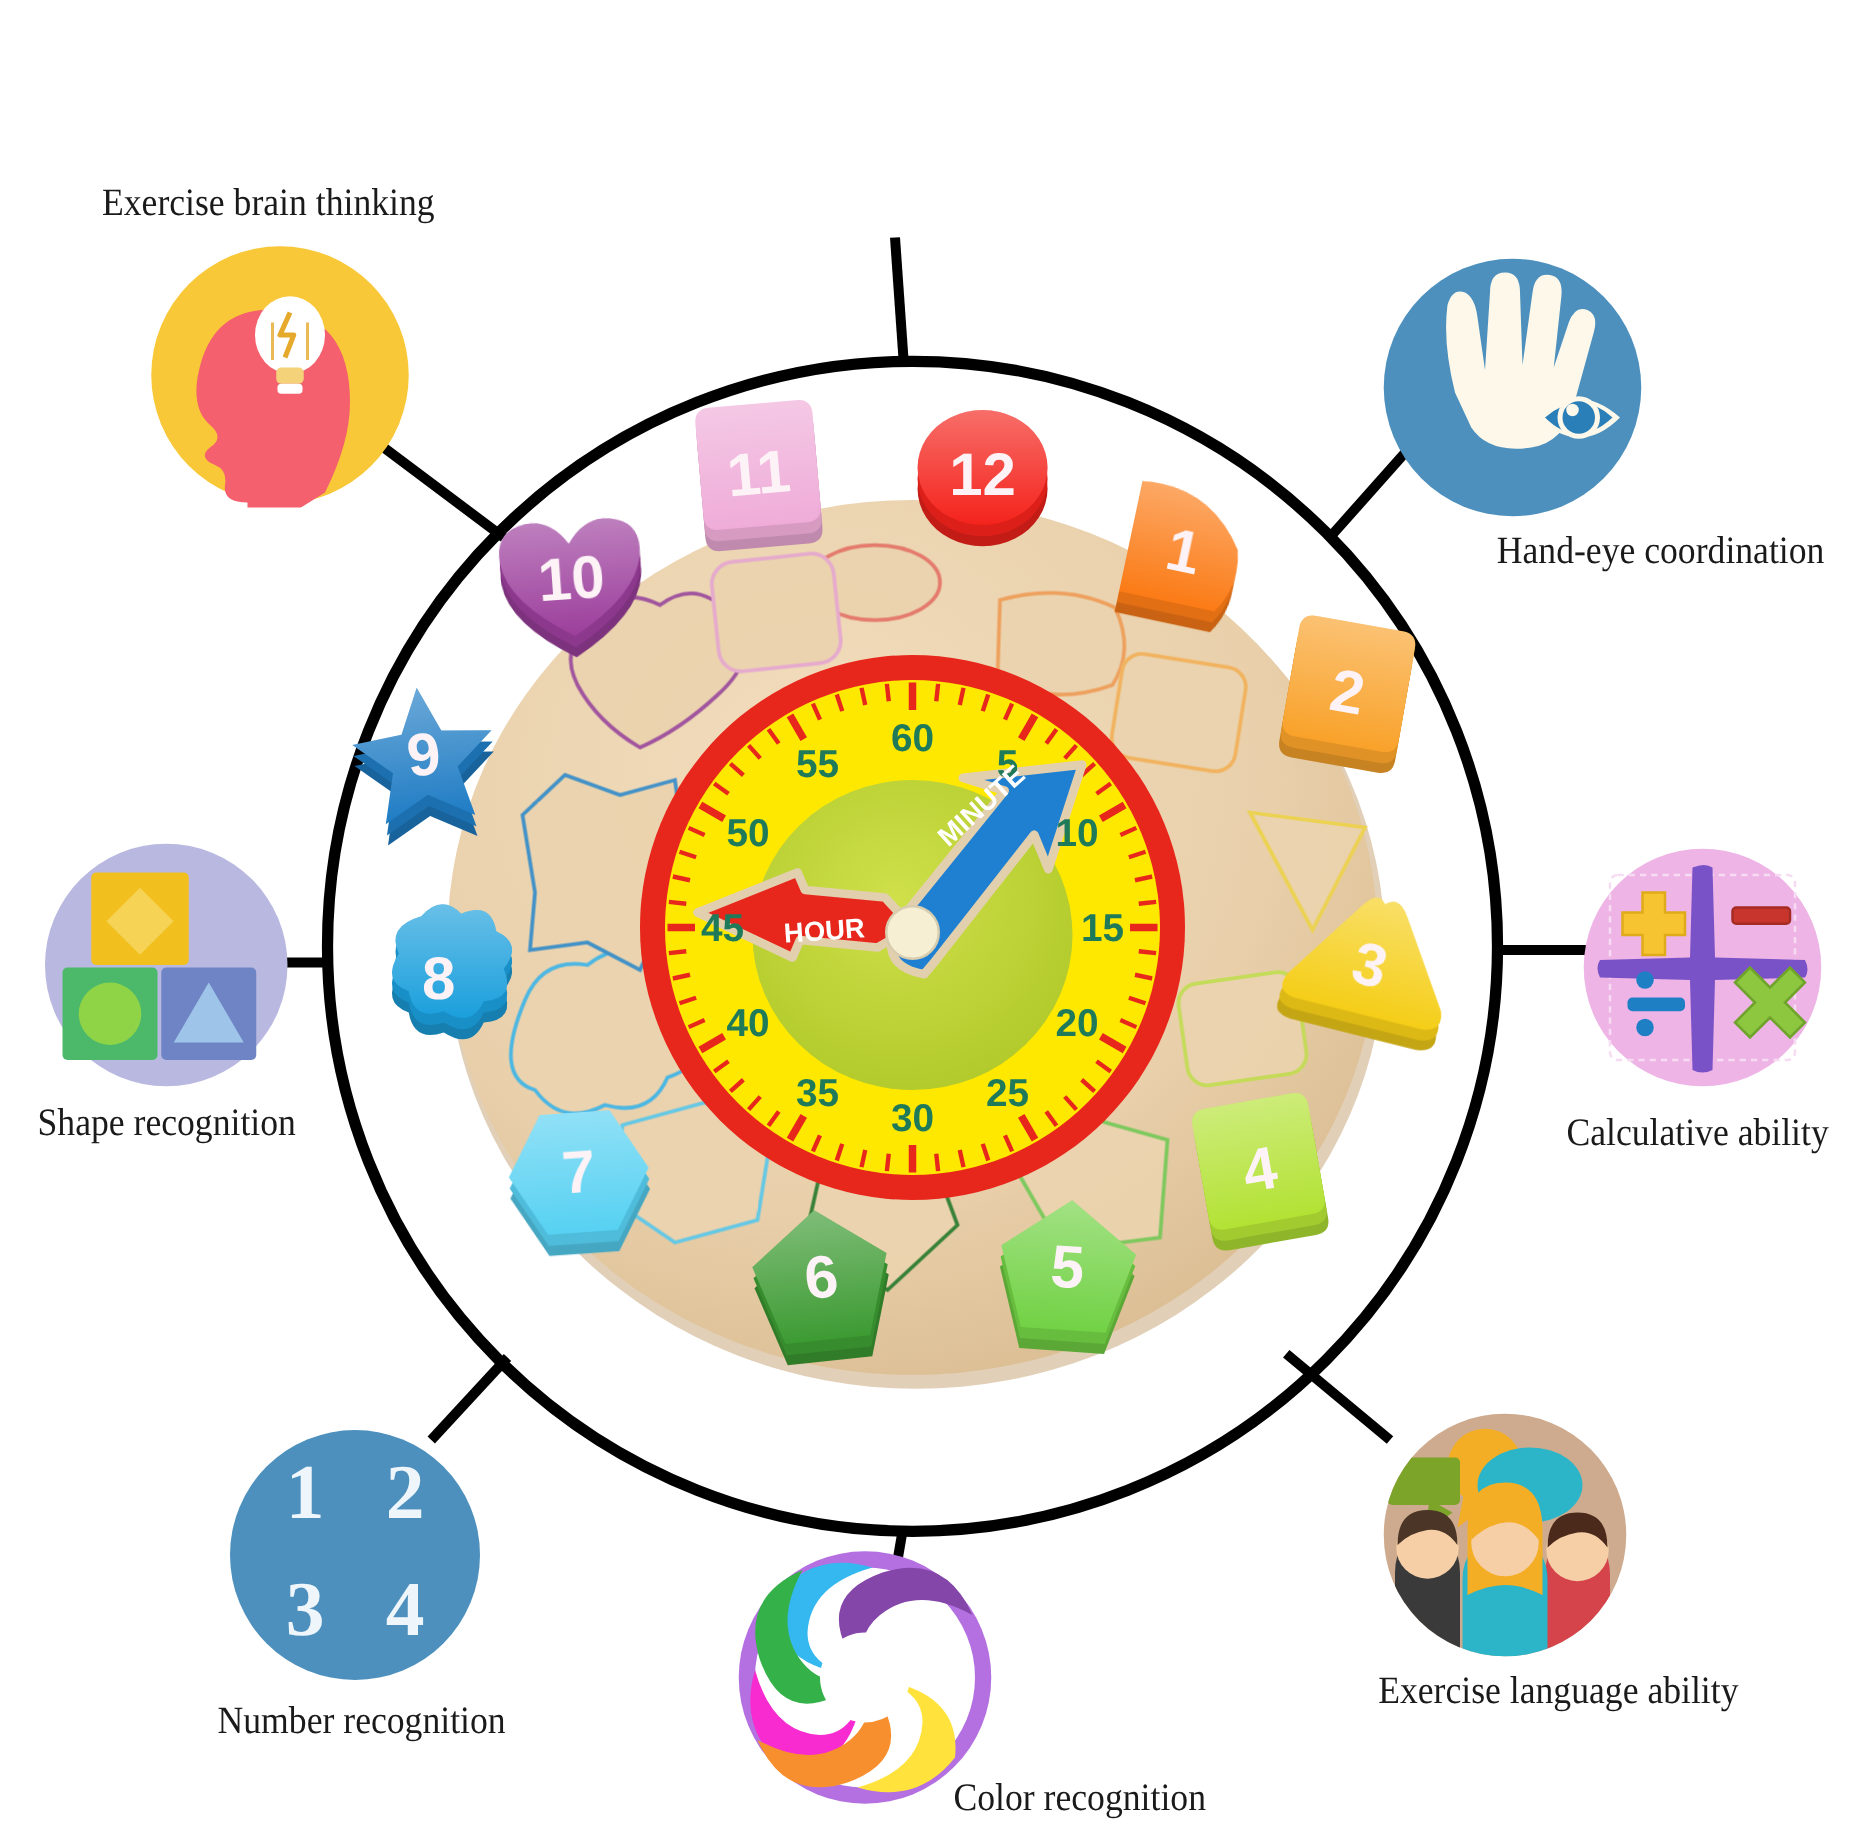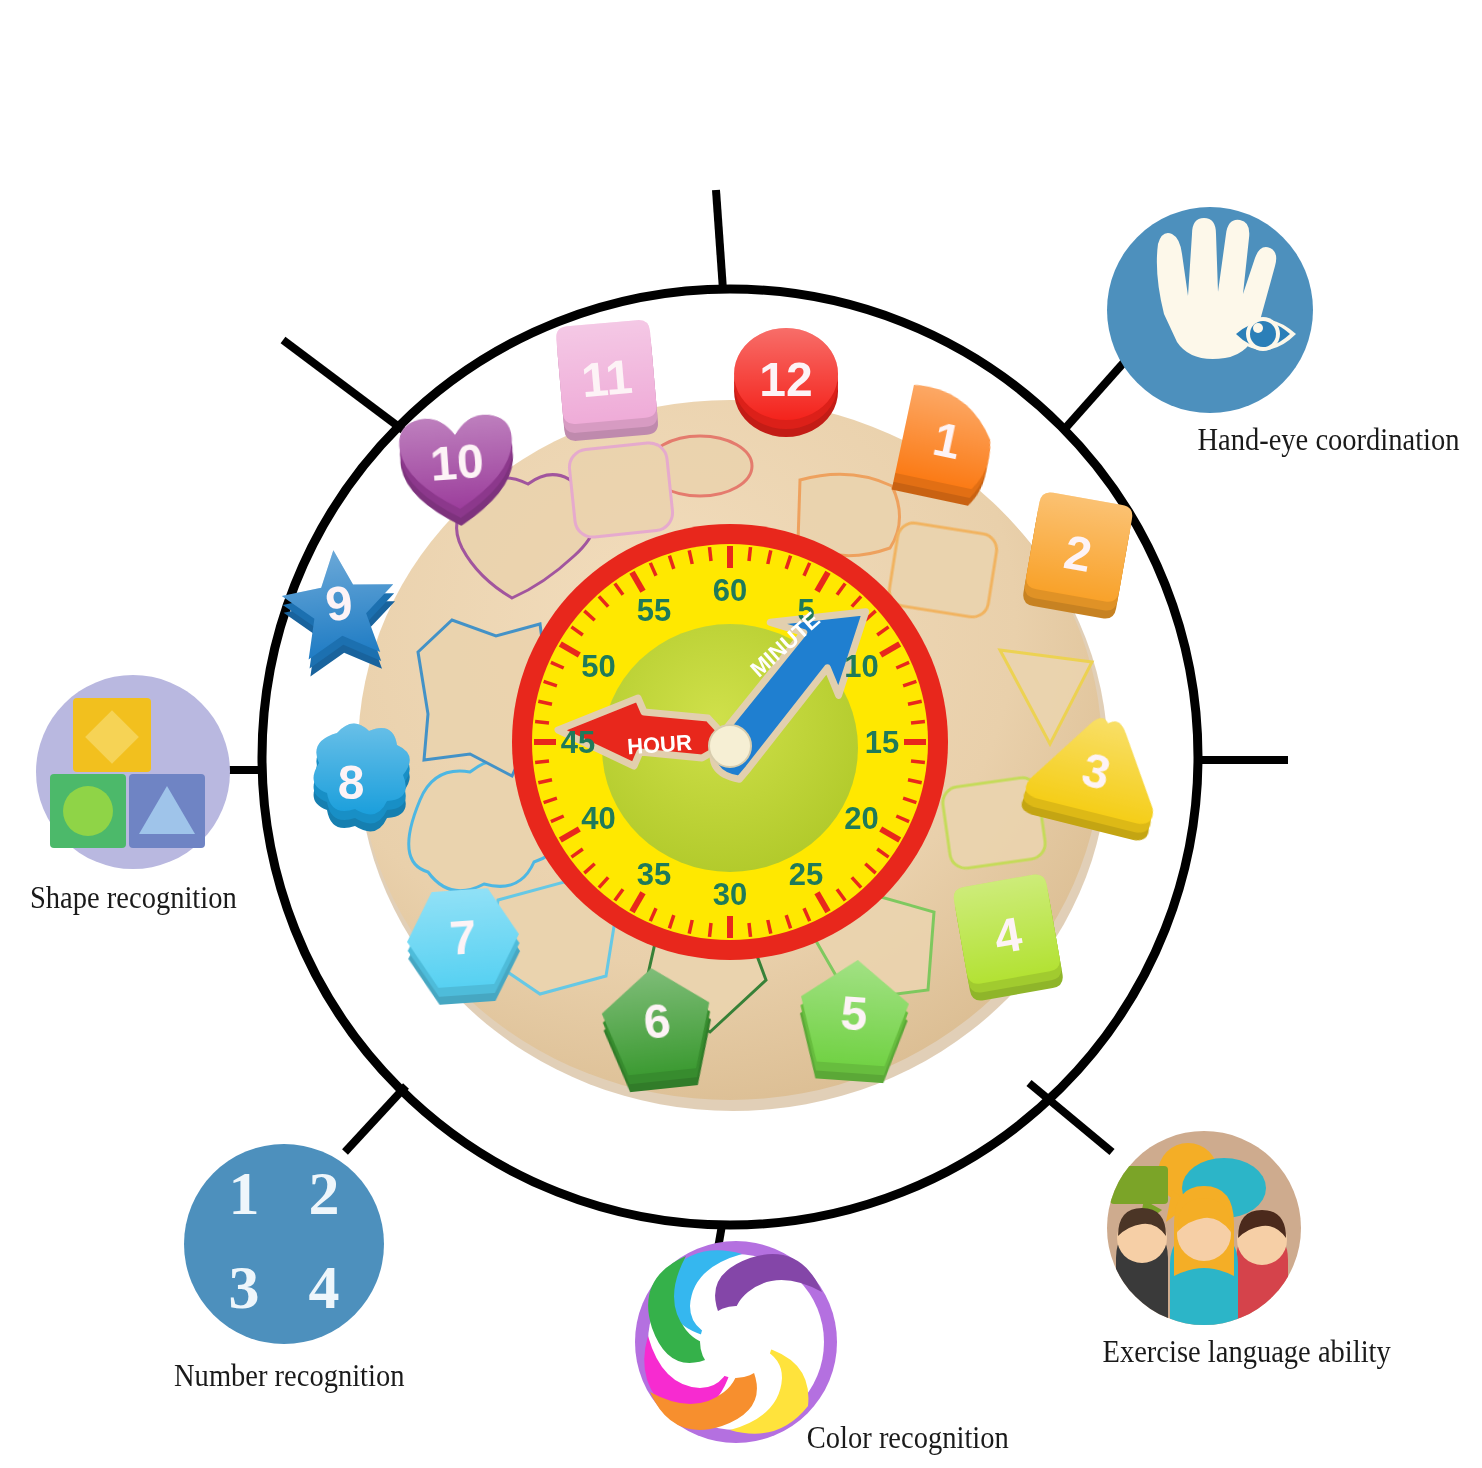--- a/index.html
+++ b/index.html
@@ -309,34 +309,67 @@
             <path d="M-47 -44 q0 -12 12 -12 l70 0 q12 0 12 12 l0 74 q0 12 -12 12 l-70 0 q-12 0 -12 -12 z" fill="#d79bc2"></path>
           </g>
           <path d="M-47 -44 q0 -12 12 -12 l70 0 q12 0 12 12 l0 74 q0 12 -12 12 l-70 0 q-12 0 -12 -12 z" fill="#efacd8"></path>
           <path d="M-47 -44 q0 -12 12 -12 l70 0 q12 0 12 12 l0 74 q0 12 -12 12 l-70 0 q-12 0 -12 -12 z" fill="url(#sheen)"></path>
           <text x="0" y="16" font-family="Liberation Sans, sans-serif" font-weight="bold" font-size="48" fill="#fdf3f6" text-anchor="middle">11</text>
         </g>
       </g>
   </svg>
 
 
+  <div class="node" style="left:118px;top:194px;">
+    <svg width="212" height="212" viewBox="0 0 212 212">
+      <circle cx="106" cy="106" r="103" fill="#f8c839"></circle>
+      <path d="M142 200 q20 -40 20 -72 q0 -70 -60 -74 q-52 -3 -62 54 q-4 26 10 38 q12 10 0 18 q-10 8 4 14 q10 4 8 16 q-2 14 18 14 q0 18 -2 32 z" fill="#f4606d"></path>
+      <ellipse cx="114" cy="74" rx="28" ry="31" fill="#ffffff"></ellipse>
+      <rect x="103" y="100" width="22" height="13" rx="4" fill="#f4d27a"></rect>
+      <rect x="104" y="113" width="20" height="8" rx="3" fill="#ffffff"></rect>
+      <path d="M114 56 L106 74 L117 74 L110 92" fill="none" stroke="#e5a92c" stroke-width="4" stroke-linejoin="round"></path>
+      <path d="M100 64 L100 94 M128 64 L128 94" stroke="#e5a92c" stroke-width="2.4" opacity="0.8"></path>
+    </svg>
+    <div class="label" style="left:-48px;top:-50px;position:absolute;">Exercise brain thinking</div>
+  </div>
 
   <div class="node" style="left:1102px;top:202px;">
     <svg width="216" height="216" viewBox="0 0 216 216">
       <circle cx="108" cy="108" r="103" fill="#4d90bd"></circle>
       <path d="M62 112 q-10 -40 -6 -70 q4 -14 14 -10 q8 4 10 20 l6 42 l4 -62 q0 -16 12 -16 q12 0 12 16 l2 58 l8 -58 q2 -16 14 -14 q11 2 9 18 l-6 56 l12 -36 q5 -14 15 -10 q9 4 5 18 l-16 58 q-8 30 -34 34 q-34 5 -48 -16 z" fill="#fdf8ea"></path>
       <path d="M128 132 q32 -30 66 0 q-32 32 -66 0 z" fill="#fdf8ea"></path>
       <path d="M134 132 q28 -24 54 0 q-28 26 -54 0 z" fill="#2b7fb8"></path>
       <circle cx="161" cy="132" r="17" fill="#fdf8ea"></circle>
       <circle cx="161" cy="132" r="13" fill="#2b7fb8"></circle>
       <circle cx="156" cy="126" r="5" fill="#fdf8ea"></circle>
     </svg>
     <div class="label" style="left:84px;top:220px;position:absolute;">Hand-eye coordination</div>
   </div>
 
+  <div class="node" style="left:1264px;top:676px;">
+    <svg width="196" height="196" viewBox="0 0 196 196">
+      <circle cx="98" cy="98" r="95" fill="#eeb4e6"></circle>
+      <g stroke="#f6dcf2" stroke-width="2" stroke-dasharray="5 4" fill="none">
+        <rect x="24" y="24" width="148" height="148" rx="6"></rect>
+      </g>
+
+      <path d="M90 18 q10 -4 16 0 l2 72 l72 2 q4 8 0 14 l-72 2 l-2 72 q-8 4 -16 0 l-2 -72 l-72 -2 q-4 -8 0 -14 l72 -2 z" fill="#7a52c7"></path>
+
+      <path d="M50 38 h18 v16 h16 v18 h-16 v16 h-18 v-16 h-16 v-18 h16 z" fill="#f6c430" stroke="#e0ab1a" stroke-width="2"></path>
+
+      <rect x="122" y="50" width="46" height="13" rx="3" fill="#c8352d" stroke="#a52c25" stroke-width="2"></rect>
+
+      <rect x="38" y="122" width="46" height="11" rx="4" fill="#1f7fc4"></rect>
+      <circle cx="52" cy="108" r="7" fill="#1f7fc4"></circle>
+      <circle cx="52" cy="146" r="7" fill="#1f7fc4"></circle>
+
+      <path d="M124 110 l12 -12 l16 16 l16 -16 l12 12 l-16 16 l16 16 l-12 12 l-16 -16 l-16 16 l-12 -12 l16 -16 z" fill="#8dc63f" stroke="#6fa32c" stroke-width="2"></path>
+    </svg>
+    <div class="label" style="left:-20px;top:212px;position:absolute;">Calculative ability</div>
+  </div>
 
   <div class="node" style="left:1104px;top:1128px;">
     <svg width="200" height="200" viewBox="0 0 200 200">
       <defs>
           <clipPath id="clipLang">
             <circle cx="100" cy="100" r="97"></circle>
           </clipPath>
         </defs>
       <circle cx="100" cy="100" r="97" fill="#ceab8e"></circle>
       <g clip-path="url(#clipLang)">
@@ -355,21 +388,21 @@
         <path d="M134 110 q0 -28 24 -28 q24 0 24 28 q-10 -14 -24 -12 q-14 2 -24 12 z" fill="#4b2a1c"></path>
         <path d="M66 136 q0 -32 34 -32 q34 0 34 32 l0 64 l-68 0 z" fill="#2cb5c8"></path>
         <path d="M70 96 q0 -38 30 -38 q30 0 30 38 l0 52 q-16 -8 -30 -8 q-14 0 -30 8 z" fill="#f4ae26"></path>
         <circle cx="100" cy="106" r="27" fill="#f6cfa6"></circle>
         <path d="M73 104 q0 -34 27 -34 q27 0 27 34 q-12 -16 -27 -14 q-15 2 -27 14 z" fill="#f4ae26"></path>
       </g>
     </svg>
     <div class="label" style="left:-14px;top:206px;position:absolute;">Exercise language ability</div>
   </div>
 
-  <div class="node" style="left:632px;top:1238px;">
+  <div class="node" style="left:588px;top:1238px;">
     <svg width="208" height="208" viewBox="0 0 208 208">
       <circle cx="104" cy="104" r="101" fill="#b470e0"></circle>
       <circle cx="104" cy="104" r="88" fill="#ffffff"></circle>
       <g>
         <path d="M104 104 q-48 -62 14 -84 q50 -16 72 34 q-44 -24 -74 0 q-22 18 -12 50 z" fill="#8446a8"></path>
         <path d="M104 104 q-78 -8 -72 -64 q30 -38 78 -24 q-50 14 -52 52 q0 30 46 36 z" fill="#35b7ef"></path>
         <path d="M104 104 q-62 48 -84 -14 q-16 -50 34 -72 q-24 44 0 74 q18 22 50 12 z" fill="#35b14a"></path>
         <path d="M104 104 q-8 78 -64 72 q-38 -30 -24 -78 q14 50 52 52 q30 0 36 -46 z" fill="#f72bd0"></path>
         <path d="M104 104 q48 62 -14 84 q-50 16 -72 -34 q44 24 74 0 q22 -18 12 -50 z" fill="#f78f2e"></path>
         <path d="M104 104 q78 8 72 64 q-30 38 -78 24 q50 -14 52 -52 q0 -30 -46 -36 z" fill="#ffe33c"></path>

